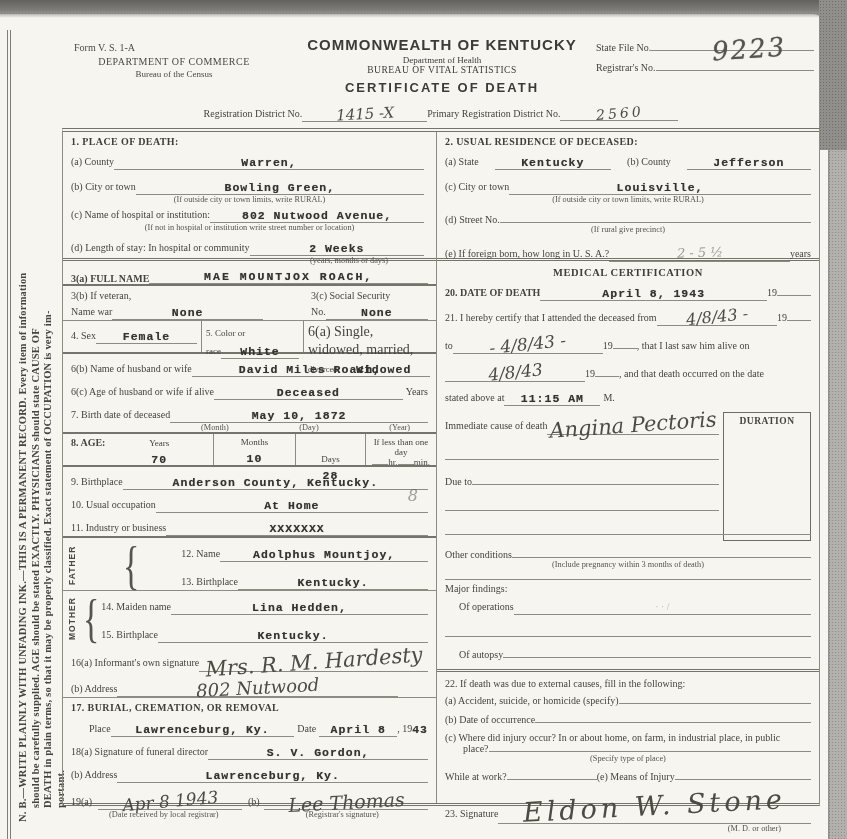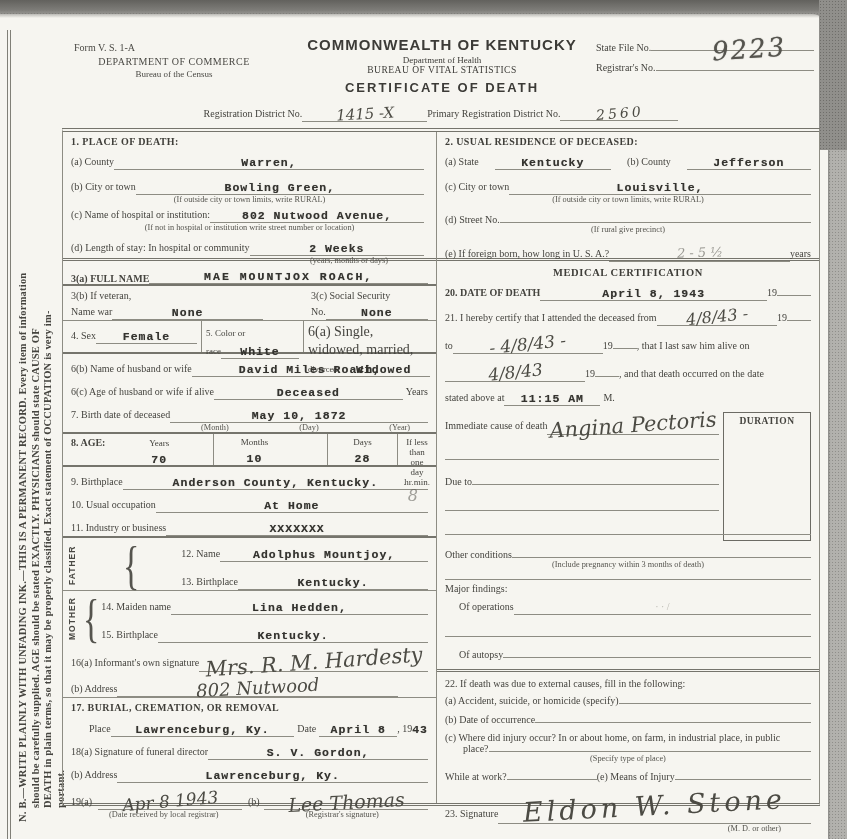--- a/index.html
+++ b/index.html
@@ -212,21 +212,21 @@
           <span class="note">(Year)</span>
         </div>
       </div>
 
       <div class="med-rule r" style="height:33px;align-items:stretch;">
         <div class="r" style="flex:0 0 150px;padding:3px 0 0 8px;">
           <span class="lbl" style="font-weight:bold;">8.   AGE:</span>
           <div style="flex:1;text-align:center;"><div class="lbl" style="font-size:9px;">Years</div><div class="t">70</div></div>
         </div>
         <div class="cellv" style="flex:0 0 82px;text-align:center;padding-top:3px;"><div class="lbl" style="font-size:9px;">Months</div><div class="t">10</div></div>
-        <div class="cellv" style="flex:0 0 70px;text-align:center;padding-top:3px;margin-left:32px;"><div class="lbl" style="font-size:9px;">Days</div><div class="t">28</div></div>
+        <div class="cellv" style="flex:0 0 70px;text-align:center;padding-top:20px;"><div class="lbl" style="font-size:9px;">Days</div><div class="t">28</div></div>
         <div class="cellv" style="flex:1;padding:3px 6px 0 6px;">
           <div class="lbl" style="font-size:9px;text-align:center;">If less than one day</div>
           <div class="r" style="font-size:9px;">
               <span class="fl"></span>
               <span class="lbl" style="font-size:9px;">hr.</span>
               <span class="fl"></span>
               <span class="lbl" style="font-size:9px;">min.</span>
             </div>
         </div>
       </div>

